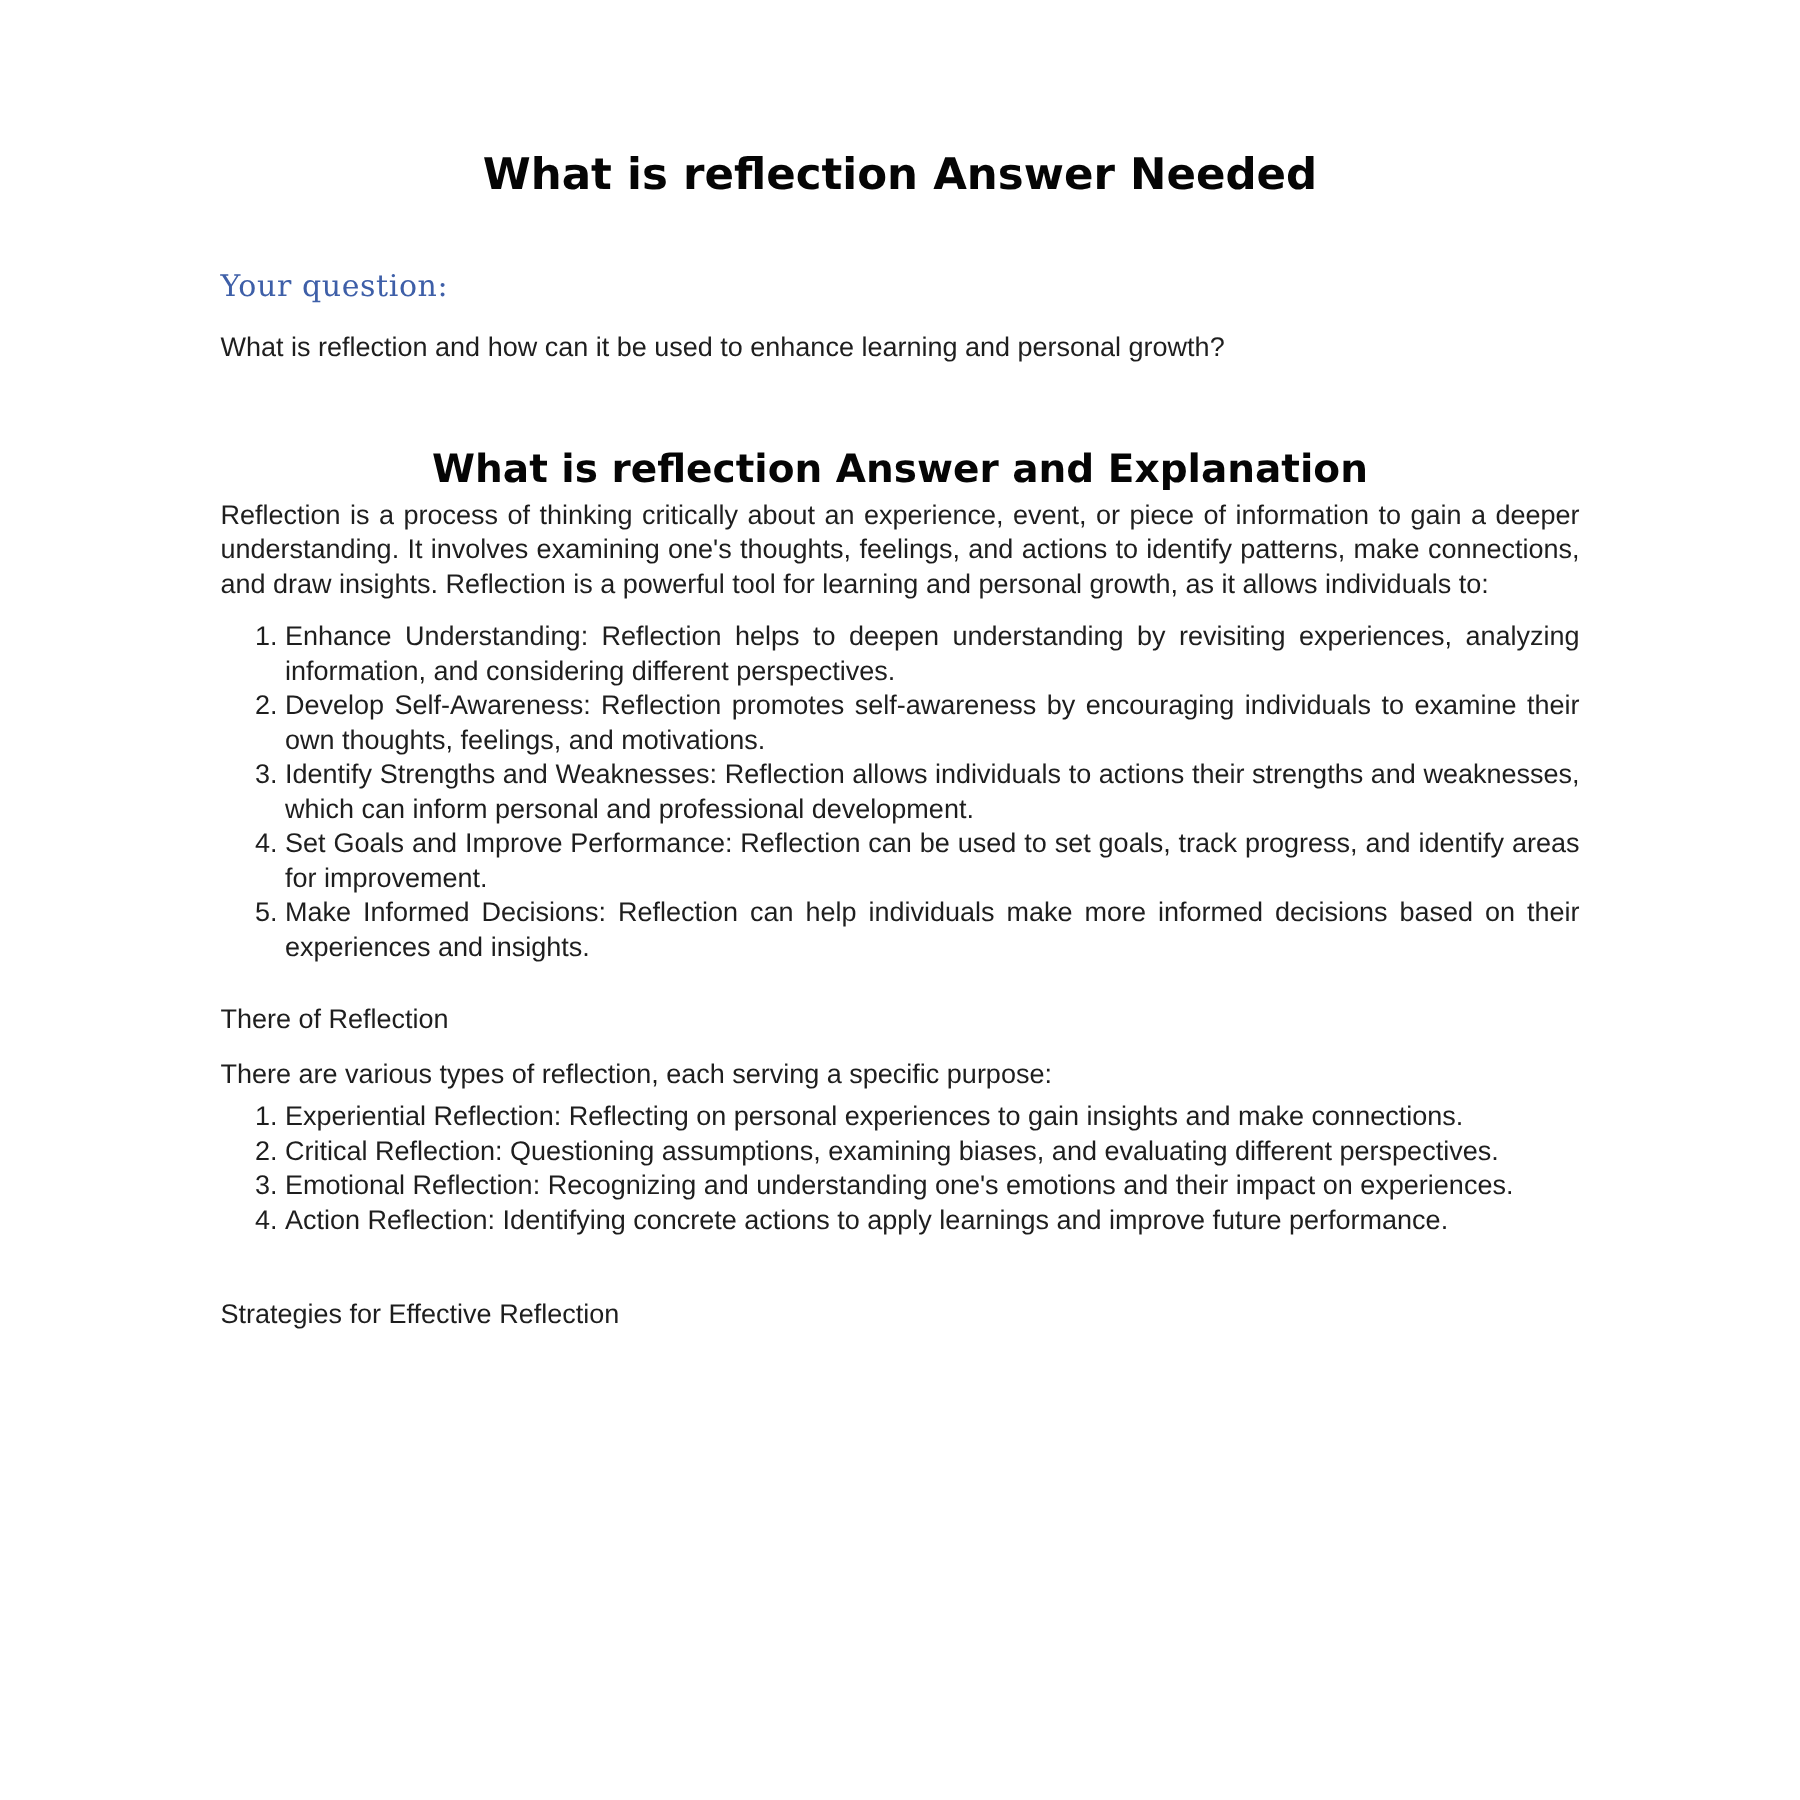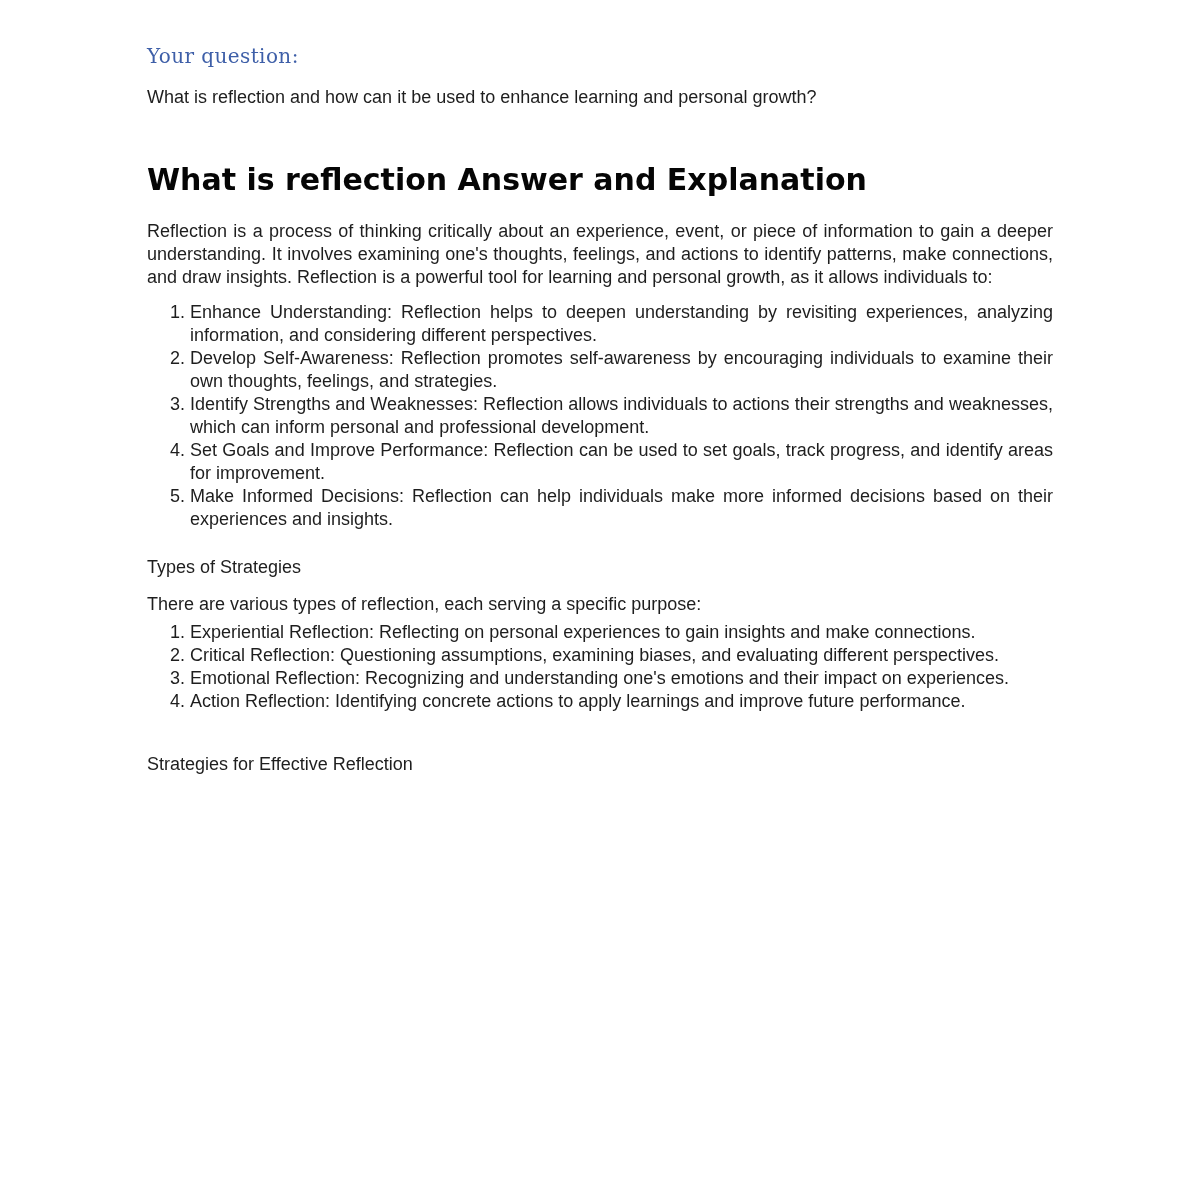--- a/index.html
+++ b/index.html
@@ -40,27 +40,26 @@
     font-weight: 400;
     font-size: 18px;
     line-height: 23px;
     color: #1e1e1e;
   }
   .q-text { margin-top: 15px; }
   .title-2 {
     margin: 52px 0 0 0;
     font-family: "DejaVu Sans", sans-serif;
     font-weight: 700;
-    font-size: 30px;
+    font-size: 26px;
     line-height: 37px;
-    text-align: left;
+    text-align: center;
     color: #050505;
   }
   .intro {
-    margin-top: 22px;
     text-align: justify;
   }
   ol.doc-list {
     margin: 12px 0 0 0;
     padding-left: 43px;
   }
   ol.doc-list li {
     font-family: "Liberation Sans", sans-serif;
     font-weight: 400;
     font-size: 18px;
@@ -71,38 +70,39 @@
   .section-heading { margin-top: 25px; }
   .section-heading-2 { margin-top: 40px; }
   .section-intro { margin-top: 14px; }
   ol.doc-list-2 { margin-top: 5px; }
 </style>
 </head>
 <body>
 
 <div class="page">
 
+  <h1 class="title-1">What is reflection Answer Needed</h1>
 
   <h2 class="q-heading">Your question:</h2>
 
   <p class="body-text q-text">What is reflection and how can it be used to enhance learning and personal growth?</p>
 
   <h1 class="title-2">What is reflection Answer and Explanation</h1>
 
   <p class="body-text intro">Reflection is a process of thinking critically about an experience, event, or piece of information to gain a deeper understanding. It involves examining one's thoughts, feelings, and actions to identify patterns, make connections, and draw insights. Reflection is a powerful tool for learning and personal growth, as it allows individuals to:</p>
 
   <ol class="doc-list">
     <li>Enhance Understanding: Reflection helps to deepen understanding by revisiting experiences, analyzing information, and considering different perspectives.</li>
-    <li>Develop Self-Awareness: Reflection promotes self-awareness by encouraging individuals to examine their own thoughts, feelings, and strategies.</li>
+    <li>Develop Self-Awareness: Reflection promotes self-awareness by encouraging individuals to examine their own thoughts, feelings, and motivations.</li>
     <li>Identify Strengths and Weaknesses: Reflection allows individuals to actions their strengths and weaknesses, which can inform personal and professional development.</li>
     <li>Set Goals and Improve Performance: Reflection can be used to set goals, track progress, and identify areas for improvement.</li>
     <li>Make Informed Decisions: Reflection can help individuals make more informed decisions based on their experiences and insights.</li>
   </ol>
 
-  <p class="body-text section-heading">Types of Strategies</p>
+  <p class="body-text section-heading">There of Reflection</p>
 
   <p class="body-text section-intro">There are various types of reflection, each serving a specific purpose:</p>
 
   <ol class="doc-list doc-list-2">
     <li>Experiential Reflection: Reflecting on personal experiences to gain insights and make connections.</li>
     <li>Critical Reflection: Questioning assumptions, examining biases, and evaluating different perspectives.</li>
     <li>Emotional Reflection: Recognizing and understanding one's emotions and their impact on experiences.</li>
     <li>Action Reflection: Identifying concrete actions to apply learnings and improve future performance.</li>
   </ol>
 

